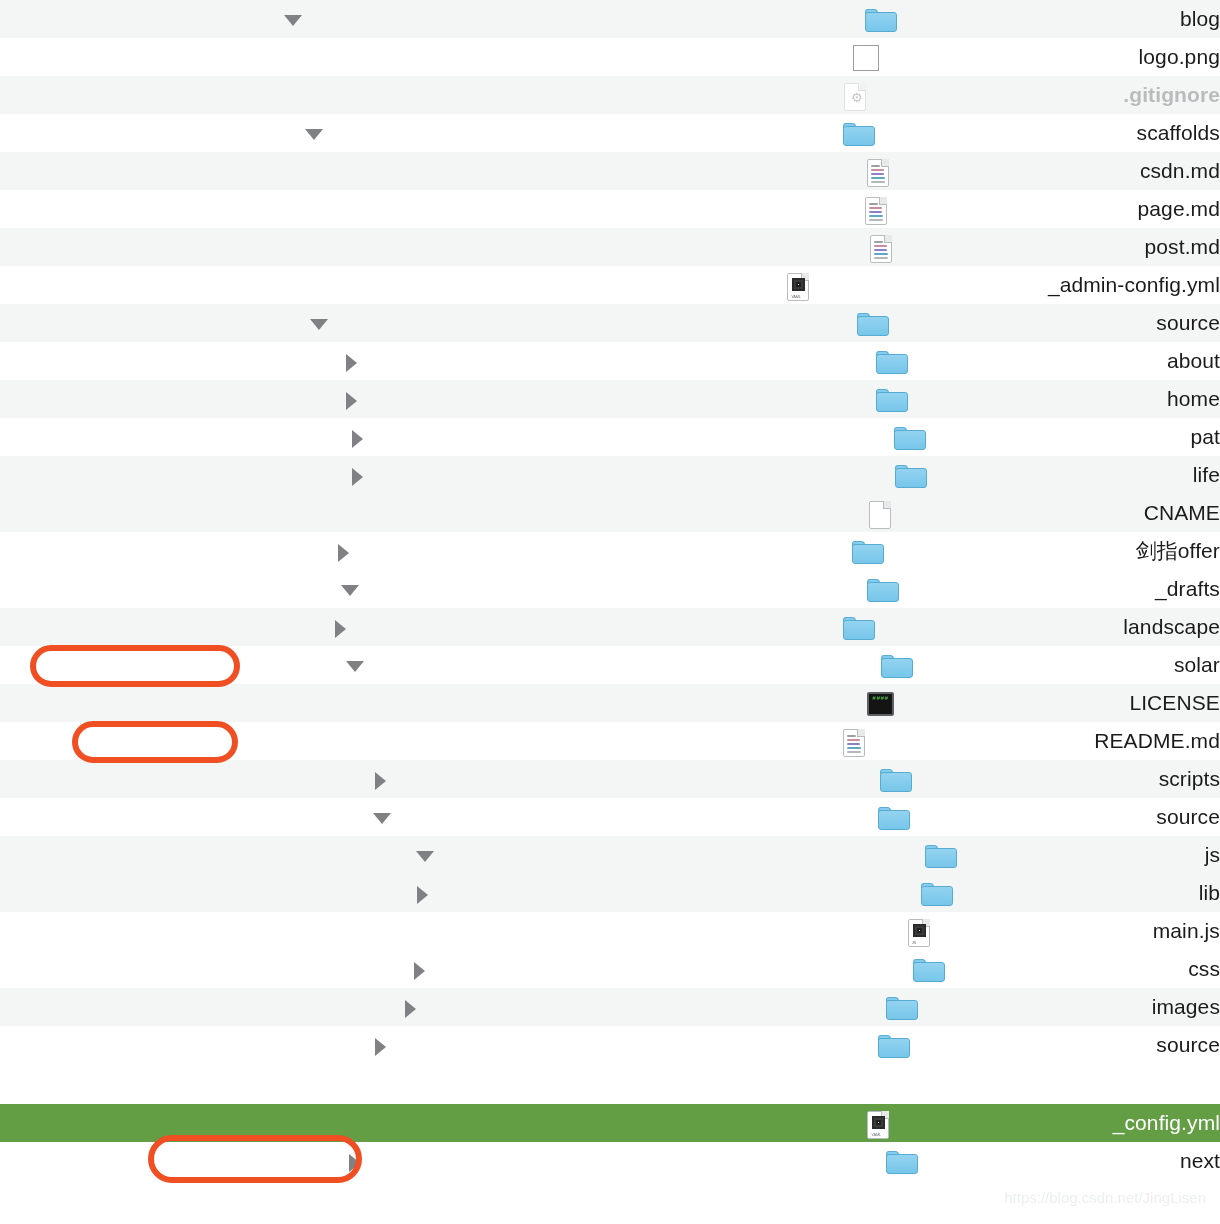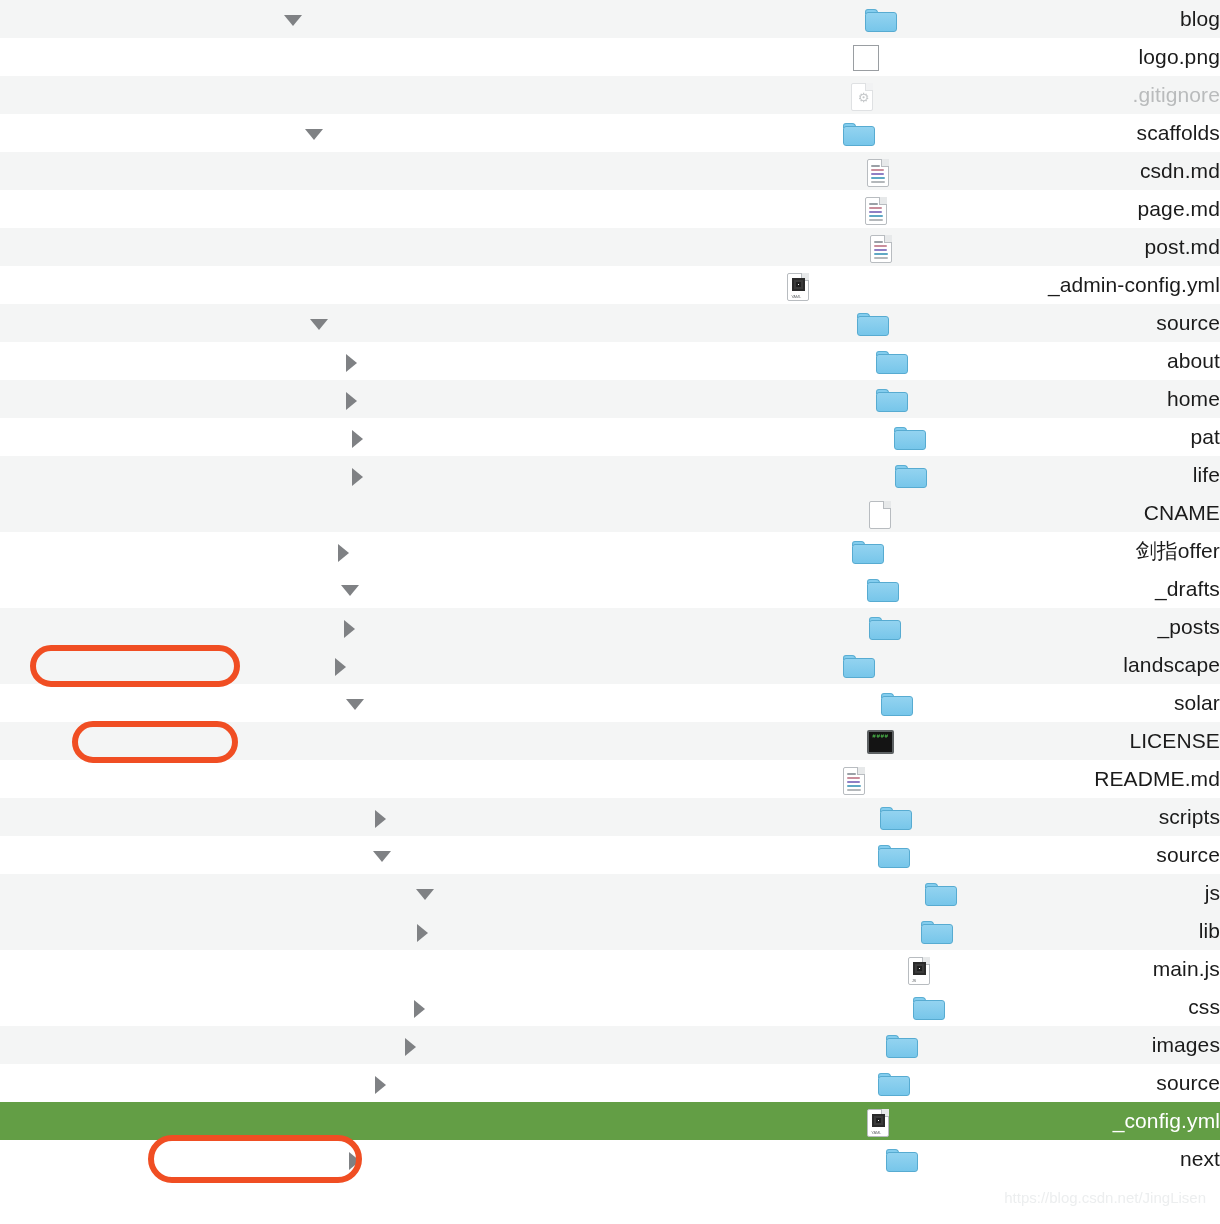--- a/index.html
+++ b/index.html
@@ -24,32 +24,32 @@
     position: relative;
     height: 38px;
     display: flex;
     align-items: center;
     box-sizing: border-box;
     width: 1220px;
     justify-content: space-between;
   }
   .row.alt  { background: #f4f5f5; }
   .row.base { background: #ffffff; }
-  .row.selected { background: #639e45; }
+  .row.selected { background: #639e45; margin-top: 40px; }
 
   .row .label {
     font-size: 21px;
     color: #1b1b1b;
     letter-spacing: 0.1px;
     white-space: nowrap;
     line-height: 1;
     padding-bottom: 2px;
   }
   .row.selected .label { color: #ffffff; }
-  .row.dim .label { color: #b9bbbc; }
+  .row.dim .label { color: #b9bbbc; font-weight: bold; }
 
   
   .twisty {
     width: 22px;
     height: 38px;
     position: relative;
     flex: 0 0 22px;
   }
   .twisty.open::after {
     content: "";
@@ -382,27 +382,20 @@
       <span class="twisty open"></span>
       <span style="flex: 0 0 12px;"></span>
       <span class="ico folder"></span>
       <span class="label">_drafts</span>
     </div>
     <div class="row alt">
       <span style="flex: 0 0 92px;"></span>
       <span class="twisty closed"></span>
       <span style="flex: 0 0 12px;"></span>
       <span class="ico folder"></span>
-      <span class="label">_posts</span>
-    </div>
-    <div class="row alt">
-      <span style="flex: 0 0 92px;"></span>
-      <span class="twisty closed"></span>
-      <span style="flex: 0 0 12px;"></span>
-      <span class="ico folder"></span>
       <span class="label">landscape</span>
     </div>
     <div class="row base">
       <span style="flex: 0 0 92px;"></span>
       <span class="twisty open"></span>
       <span style="flex: 0 0 12px;"></span>
       <span class="ico folder"></span>
       <span class="label">solar</span>
     </div>
     <div class="row alt">

